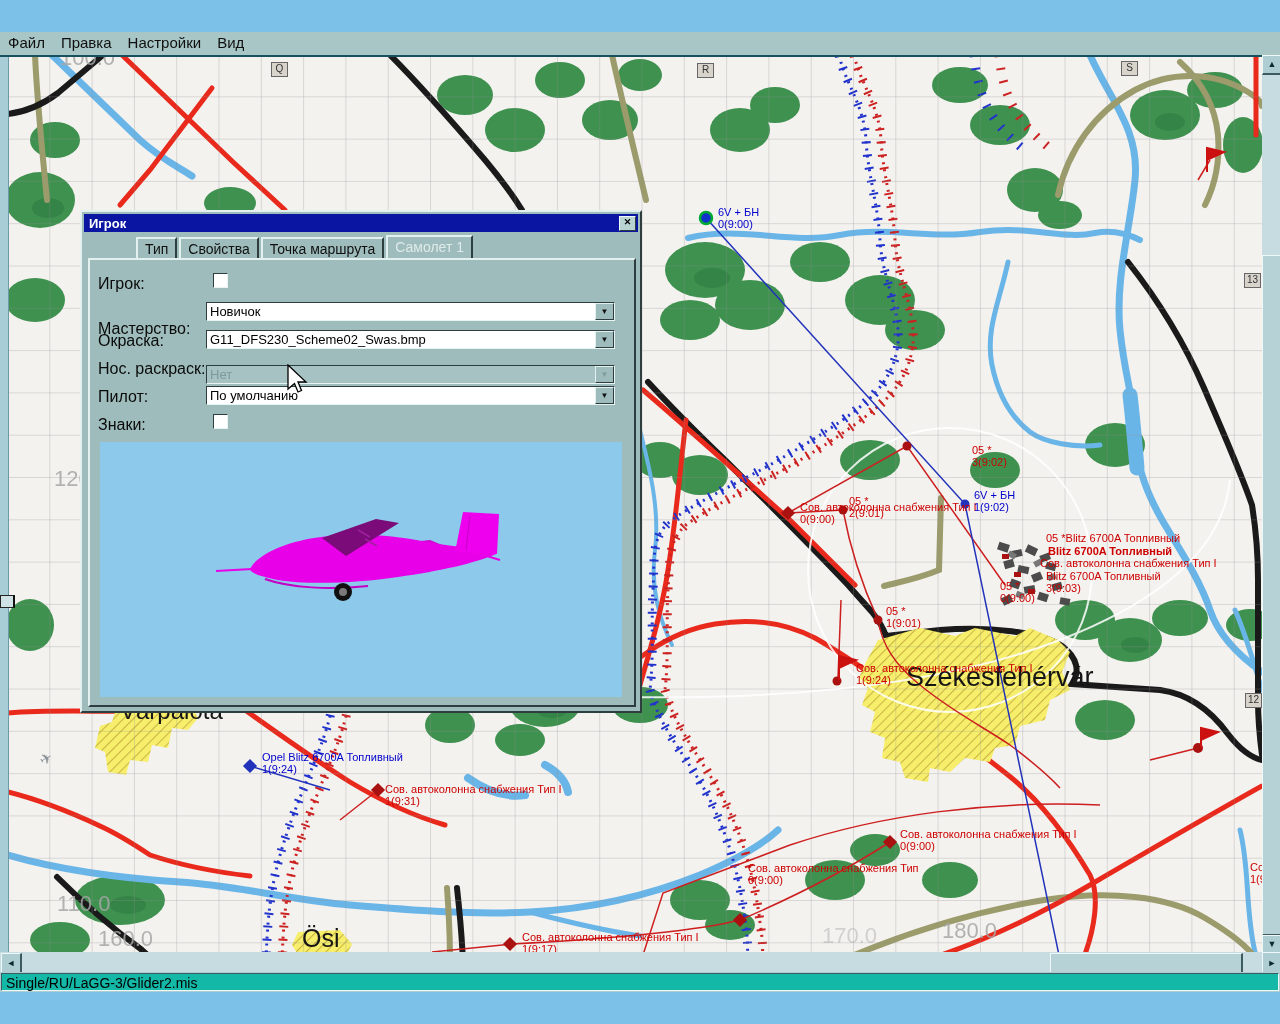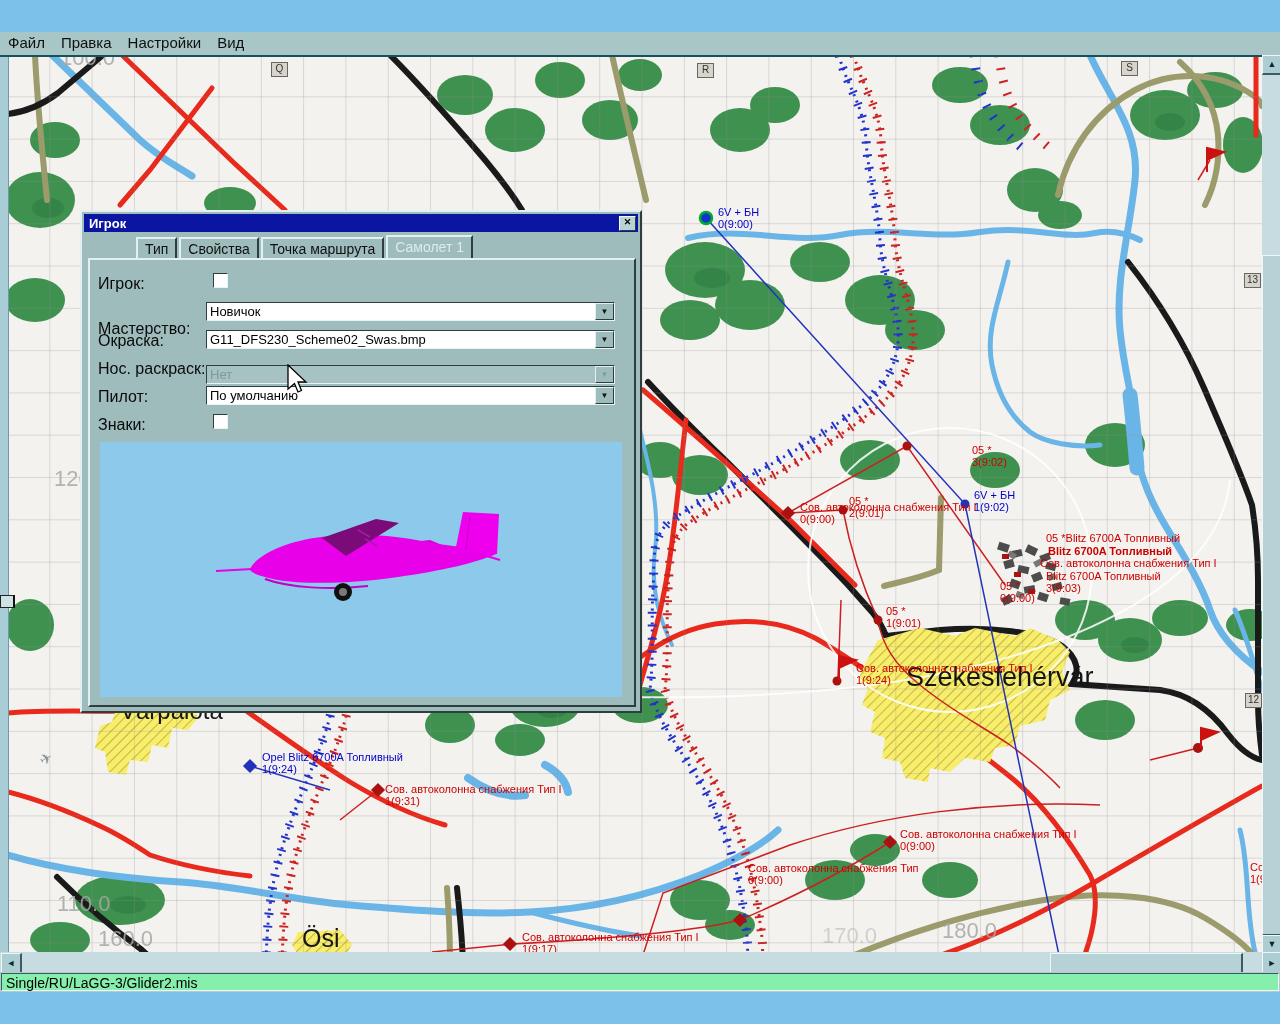--- a/index.html
+++ b/index.html
@@ -37,21 +37,21 @@
   .hscroll{position:absolute;left:0;top:952px;width:1262px;height:20px;background:#c6dce0;z-index:6;}
   .sbtn{position:absolute;background:#aecdd2;border-top:1px solid #eef8f8;border-left:1px solid #eef8f8;
         border-right:2px solid #3c5a60;border-bottom:2px solid #3c5a60;color:#0a2a30;
         display:flex;align-items:center;justify-content:center;font-size:9px;line-height:9px;}
   .sthumb{position:absolute;background:#b6d2d6;border-top:1px solid #eef8f8;border-left:1px solid #eef8f8;
           border-right:2px solid #3c5a60;border-bottom:2px solid #3c5a60;}
   .corner{position:absolute;left:1262px;top:952px;width:18px;height:20px;background:#aecdd2;z-index:6;}
 
   
   .statusbar{position:absolute;left:0;top:972px;width:1280px;height:20px;background:#aecdd2;z-index:6;}
-  .statusfield{position:absolute;left:1px;top:1px;right:1px;bottom:1px;background:#86efac;
+  .statusfield{position:absolute;left:1px;top:1px;right:1px;bottom:1px;background:#14b8a6;
                border-top:1.5px solid #3c5a60;border-left:1.5px solid #3c5a60;
                border-bottom:1.5px solid #eef8f8;border-right:1.5px solid #eef8f8;
                font-size:14px;color:#000;padding:1px 0 0 4px;}
   .bottomstrip{position:absolute;left:0;top:992px;width:1280px;height:32px;background:#7cc2e8;z-index:5;}
 
   
   .dialog{position:absolute;left:80px;top:210px;width:558px;height:499px;background:#9fbcbc;
           border-top:2px solid #e2f0f0;border-left:2px solid #e2f0f0;
           border-right:2px solid #2e3e3e;border-bottom:2px solid #2e3e3e;z-index:10;}
   .dlg-title{position:absolute;left:2px;top:2px;right:2px;height:18px;background:#0a16a2;

